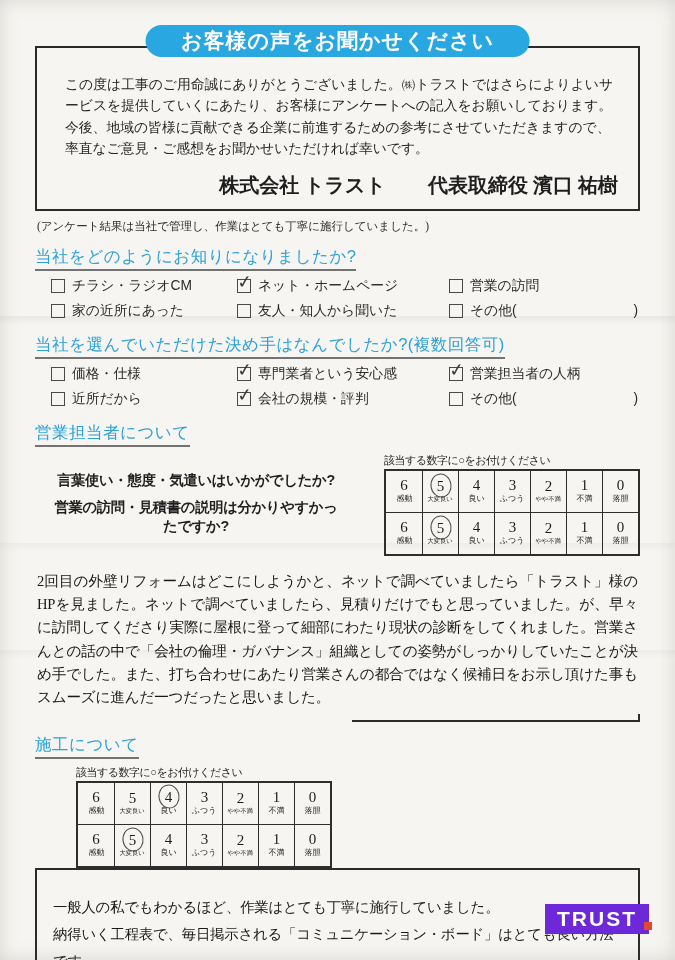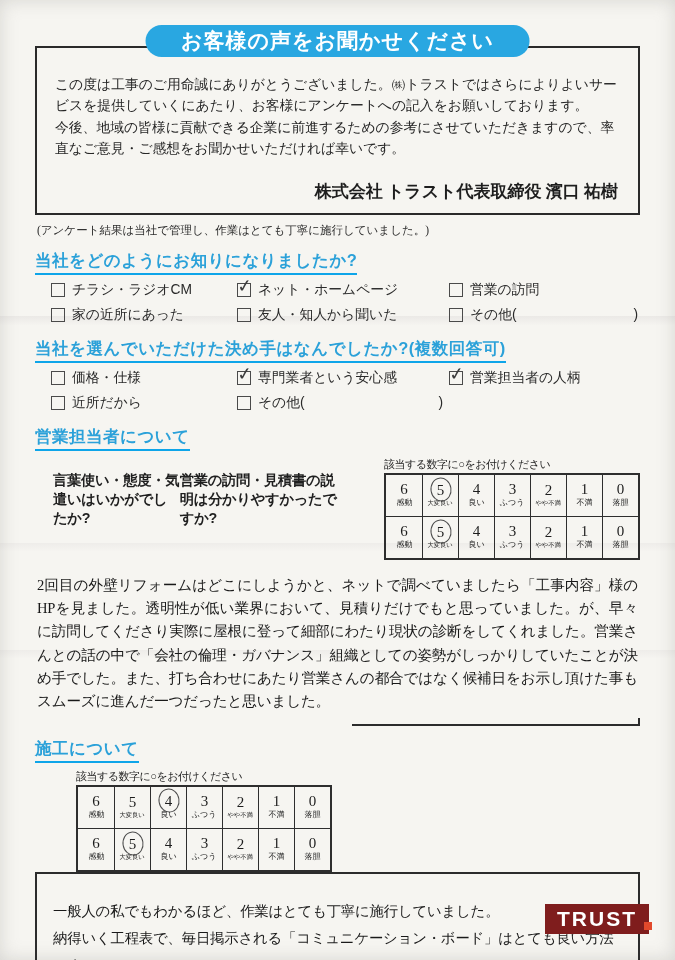--- a/index.html
+++ b/index.html
@@ -22,44 +22,44 @@
   
   .title-pill{
     position:absolute;top:25px;left:50%;transform:translateX(-50%);
     background:#29a7e1;color:#fff;
     font-size:21px;font-weight:bold;letter-spacing:1px;
     padding:2px 36px;border-radius:24px;white-space:nowrap;z-index:2;
   }
   .intro-box{
     position:relative;margin-top:46px;
     border:2px solid #2a2a2a;
-    padding:26px 16px 10px 18px;
+    padding:26px 16px 10px 28px;
     background:transparent;
   }
   .intro-text{
     font-family:"Liberation Serif","DejaVu Serif",serif;
     font-size:13.8px;line-height:1.55;color:#262626;
     white-space:pre-line;
   }
   .intro-sign{
-    display:flex;justify-content:flex-end;
-    font-family:"Liberation Serif","DejaVu Serif",serif;
-    font-size:17px;font-weight:bold;color:#1e1e1e;
-    margin-top:20px;padding-right:4px;
+    display:flex;justify-content:flex-end;gap:42px;
+    font-family:"Liberation Serif","DejaVu Serif",serif;
+    font-size:20px;font-weight:bold;color:#1e1e1e;
+    margin-top:12px;padding-right:4px;
   }
   .privacy-note{
     font-family:"Liberation Serif","DejaVu Serif",serif;
     font-size:11.5px;color:#2c2c2c;margin:8px 0 2px 2px;
   }
 
   
   .sec-h{
     display:inline-block;
-    color:#2ba1d9;font-size:16.5px;font-weight:bold;
-    border-bottom:2px solid #0ea5e9;
+    color:#2ba1d9;font-size:16.5px;font-weight:normal;
+    border-bottom:2px solid #737373;
     padding-bottom:1px;margin:10px 0 6px 0;letter-spacing:.5px;
   }
 
   
   .opt-grid{
     display:grid;grid-template-columns:182px 208px 1fr;
     row-gap:7px;column-gap:4px;
     padding-left:16px;margin-bottom:4px;
   }
   .opt{display:flex;align-items:center;font-size:13.8px;color:#2a2a2a;}
@@ -69,21 +69,21 @@
     margin-right:7px;background:transparent;
   }
   .cb.checked::after{
     content:"✓";position:absolute;left:-1px;top:-9px;
     font-size:18px;font-weight:bold;color:#3c3c3c;transform:rotate(-6deg);
   }
   .opt-suffix{margin-left:auto;padding-right:2px;}
 
   
   .rating-block{display:flex;justify-content:space-between;align-items:flex-start;}
-  .rb-left{flex:1;display:flex;flex-direction:row;justify-content:space-around;padding:14px 4px 0 18px;min-height:88px;box-sizing:border-box;}
+  .rb-left{flex:1;display:flex;flex-direction:column;justify-content:space-around;padding:14px 4px 0 18px;min-height:88px;box-sizing:border-box;text-align:center;}
   .rb-q{font-size:14.3px;font-weight:bold;color:#1f1f1f;letter-spacing:-0.3px;}
   .rb-right{width:256px;flex:0 0 auto;padding-left:41px;}
   .rt-note{font-size:11px;color:#1f1f1f;margin-bottom:1px;letter-spacing:-0.5px;}
   .rt{border:2px solid #2e2e2e;}
   .rt-row{display:flex;}
   .rt-row + .rt-row{border-top:1px solid #2e2e2e;}
   .rt-cell{
     position:relative;width:36px;height:41px;box-sizing:border-box;
     display:flex;flex-direction:column;align-items:center;justify-content:center;
     border-left:1px solid #2e2e2e;cursor:default;
@@ -120,21 +120,21 @@
     border:2px solid #2c2c2c;
     padding:24px 16px 12px 16px;min-height:86px;
     font-family:"Liberation Serif","DejaVu Serif",serif;
     font-size:14.4px;line-height:1.9;color:#1a1a1a;
     white-space:pre-line;letter-spacing:-0.2px;
   }
 
   
   .trust-logo{
     position:absolute;right:26px;bottom:26px;
-    background:#7f1d1d;color:#fff;
+    background:#6d28d9;color:#fff;
     font-size:21px;font-weight:bold;letter-spacing:2px;
     padding:4px 12px 5px 12px;line-height:1;
   }
   .trust-logo::after{
     content:"";position:absolute;right:-3px;bottom:4px;
     width:8px;height:8px;background:#e2492c;
   }
 </style>
 </head>
 <body>
@@ -199,20 +199,24 @@
       </div>
       <div class="opt">
         <span class="cb checked"></span>
         <span>営業担当者の人柄</span>
       </div>
       <div class="opt">
         <span class="cb"></span>
         <span>近所だから</span>
       </div>
       <div class="opt">
+        <span class="cb checked"></span>
+        <span>会社の規模・評判</span>
+      </div>
+      <div class="opt">
         <span class="cb"></span>
         <span>その他(</span>
         <span class="opt-suffix">)</span>
       </div>
     </div>
 
     <div><span class="sec-h">営業担当者について</span></div>
     <div class="rating-block">
       <div class="rb-left">
         <div class="rb-q">言葉使い・態度・気遣いはいかがでしたか?</div>
@@ -278,21 +282,21 @@
               </div>
             <div class="rt-cell">
                 <span class="rt-num">0</span>
                 <span class="rt-label">落胆</span>
               </div>
           </div>
         </div>
       </div>
     </div>
 
-    <div class="testimonial">2回目の外壁リフォームはどこにしようかと、ネットで調べていましたら「工事内容」様のHPを見ました。透明性が低い業界において、見積りだけでもと思っていました。が、早々に訪問してくださり実際に屋根に登って細部にわたり現状の診断をしてくれました。営業さんとの話の中で「会社の倫理・ガバナンス」組織としての姿勢がしっかりしていたことが決め手でした。また、打ち合わせにあたり営業さんの都合ではなく候補日をお示し頂けた事もスムーズに進んだ一つだったと思いました。</div>
+    <div class="testimonial">2回目の外壁リフォームはどこにしようかと、ネットで調べていましたら「トラスト」様のHPを見ました。ネットで調べていましたら、見積りだけでもと思っていました。が、早々に訪問してくださり実際に屋根に登って細部にわたり現状の診断をしてくれました。営業さんとの話の中で「会社の倫理・ガバナンス」組織としての姿勢がしっかりしていたことが決め手でした。また、打ち合わせにあたり営業さんの都合ではなく候補日をお示し頂けた事もスムーズに進んだ一つだったと思いました。</div>
     <div class="partial-line"></div>
 
     <div><span class="sec-h">施工について</span></div>
     <div class="rating-block">
       <div class="rb-right">
         <div class="rt-note">該当する数字に○をお付けください</div>
         <div class="rt">
           <div class="rt-row">
             <div class="rt-cell">
                 <span class="rt-num">6</span>

